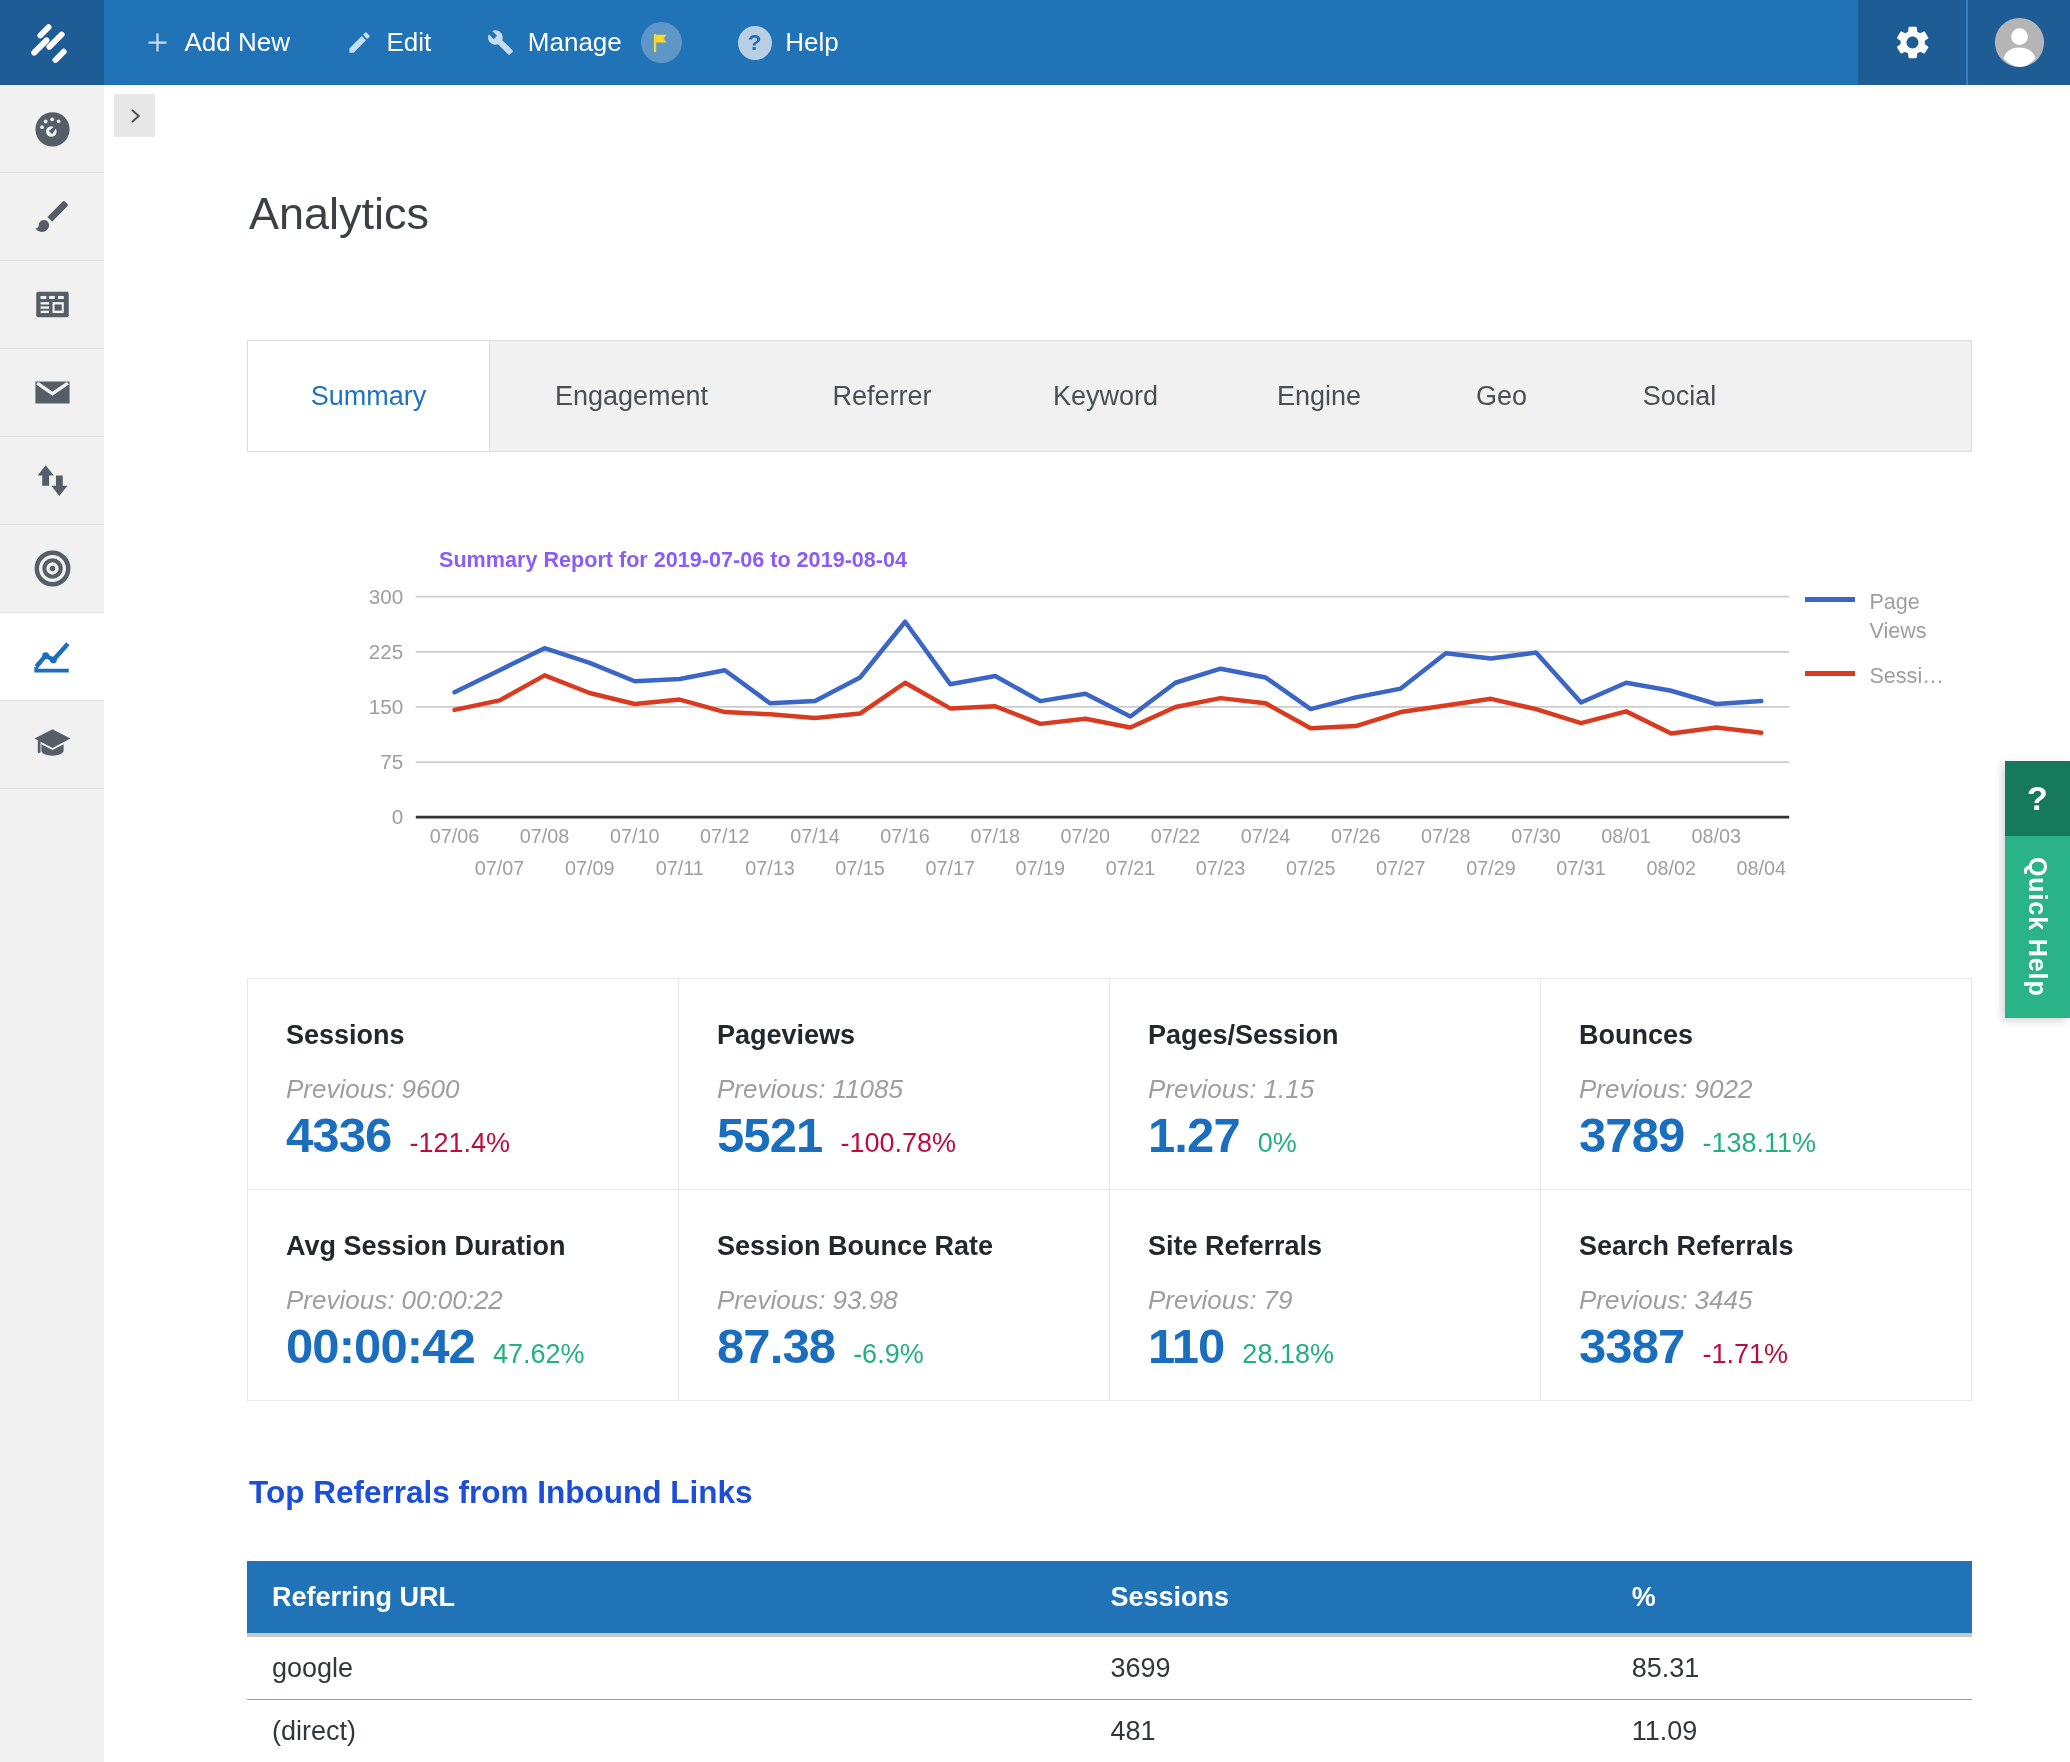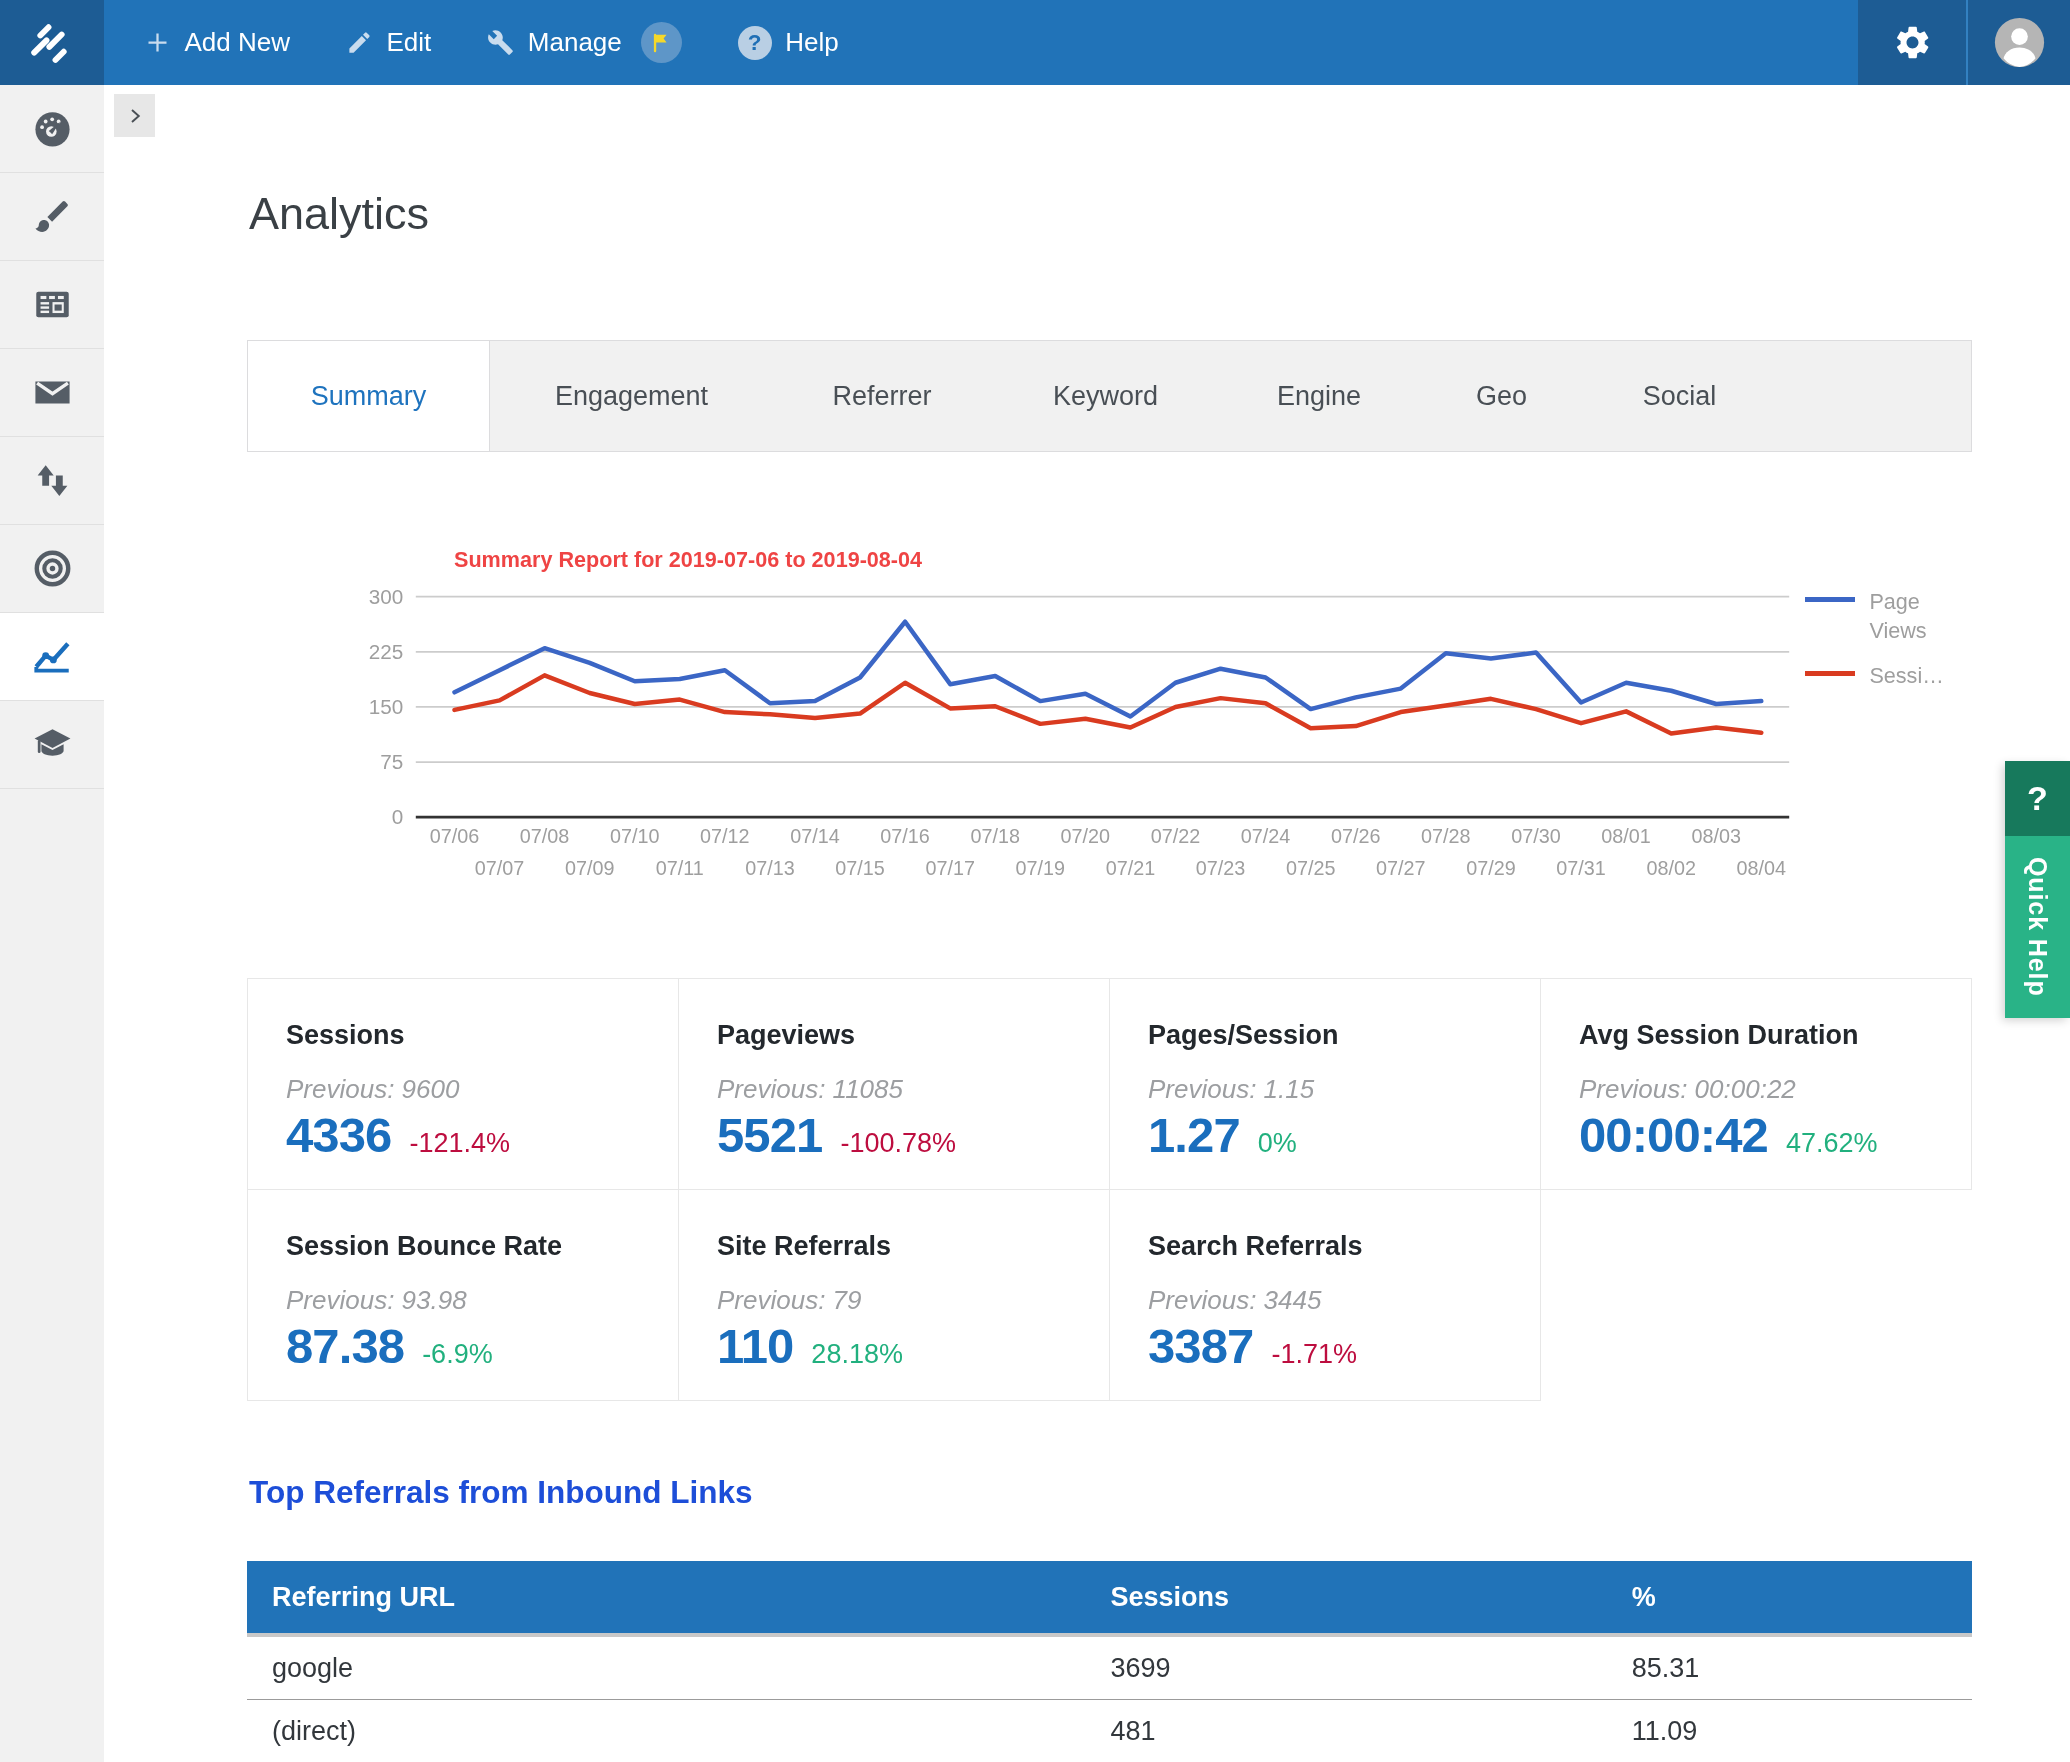--- a/index.html
+++ b/index.html
@@ -47,21 +47,21 @@
   .tab:nth-child(1){width:241px;}
   .tab:nth-child(2){width:283px;}
   .tab:nth-child(3){width:218px;}
   .tab:nth-child(4){width:229px;}
   .tab:nth-child(5){width:198px;}
   .tab:nth-child(6){width:167px;}
   .tab:nth-child(7){width:189px;}
   .tab.active{background:#fff;color:#1e73be;border-right:0.9px solid #dcdcde;}
 
   
-  .chart-title{position:absolute;left:454px;top:547px;font-size:21.6px;font-weight:bold;color:#ef4444;}
+  .chart-title{position:absolute;left:439px;top:547px;font-size:21.6px;font-weight:bold;color:#8b5cf6;}
   #chart-svg{position:absolute;left:0;top:576px;width:2070px;height:333px;}
   #chart-svg text{font-family:"Liberation Sans",sans-serif;}
   .legend{position:absolute;left:1805px;top:587px;width:261px;display:flex;flex-direction:column;gap:16px;}
   .legend-entry{display:flex;gap:14.4px;}
   .legend-swatch{width:50px;height:4.5px;margin-top:10px;flex:none;}
   .legend-label{font-size:21.6px;color:#9e9e9e;width:99px;line-height:1.35;white-space:pre-line;}
 
   
   .cards{position:absolute;left:247px;top:978px;width:1725px;display:grid;
          grid-template-columns:repeat(4,1fr);border-top:0.9px solid #e7e7e7;border-left:0.9px solid #e7e7e7;
@@ -320,20 +320,28 @@
     </div>
     <div class="card">
       <div class="card-title">Pages/Session</div>
       <div class="card-prev">Previous: 1.15</div>
       <div class="card-vrow">
         <span class="card-value">1.27</span>
         <span class="card-delta delta-green">0%</span>
       </div>
     </div>
     <div class="card">
+      <div class="card-title">Bounces</div>
+      <div class="card-prev">Previous: 9022</div>
+      <div class="card-vrow">
+        <span class="card-value">3789</span>
+        <span class="card-delta delta-green">-138.11%</span>
+      </div>
+    </div>
+    <div class="card">
       <div class="card-title">Avg Session Duration</div>
       <div class="card-prev">Previous: 00:00:22</div>
       <div class="card-vrow">
         <span class="card-value">00:00:42</span>
         <span class="card-delta delta-green">47.62%</span>
       </div>
     </div>
     <div class="card">
       <div class="card-title">Session Bounce Rate</div>
       <div class="card-prev">Previous: 93.98</div>

